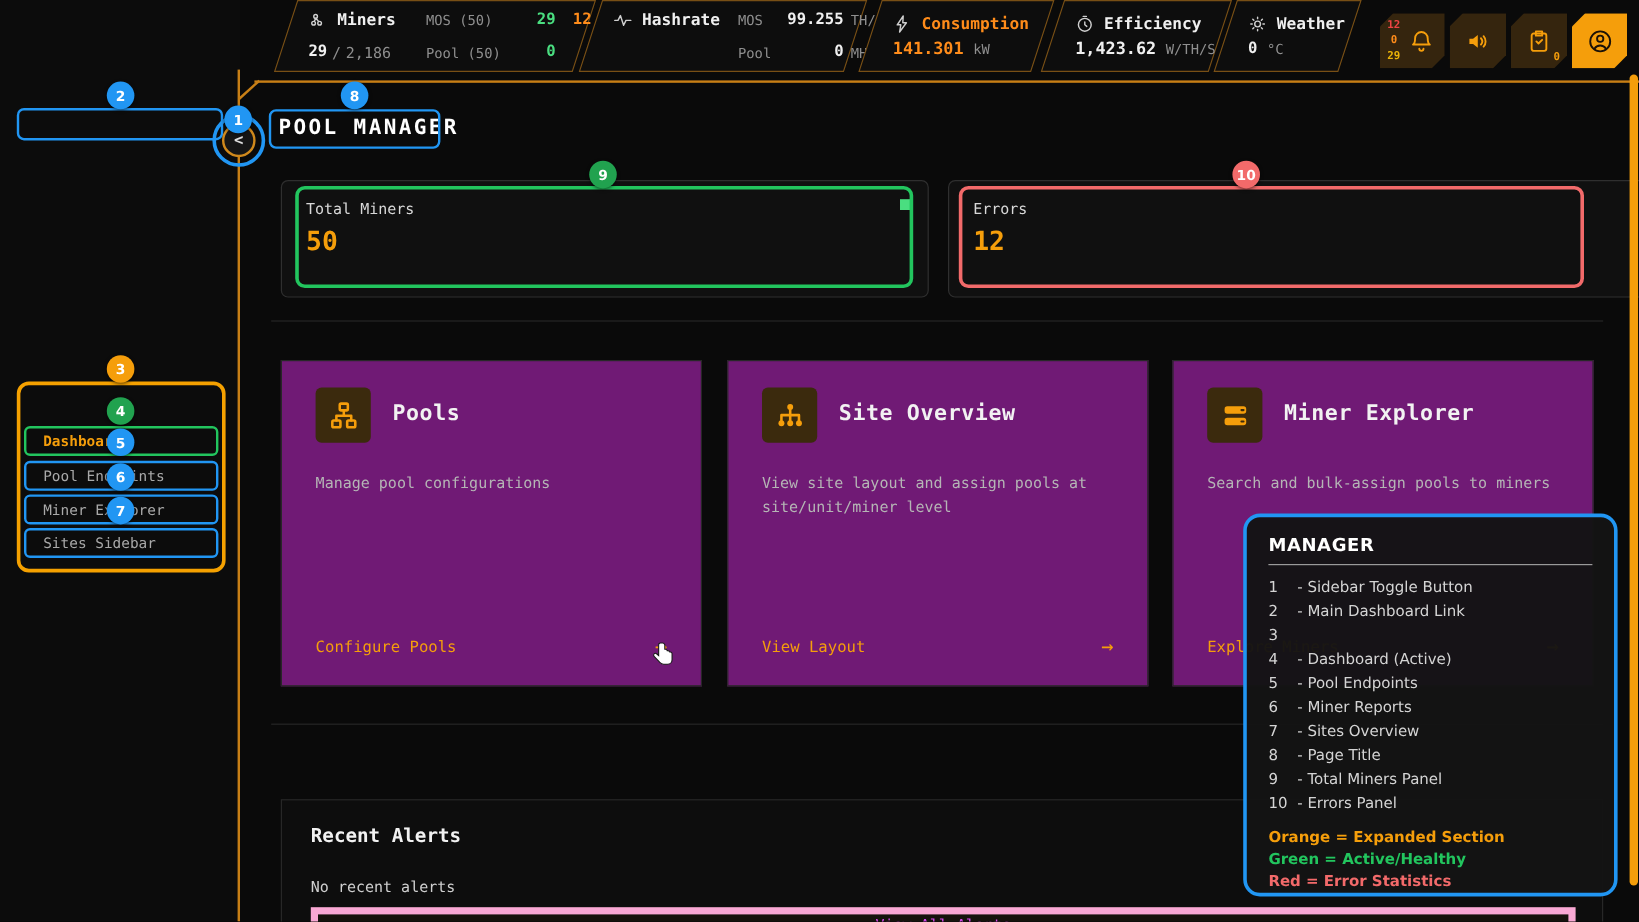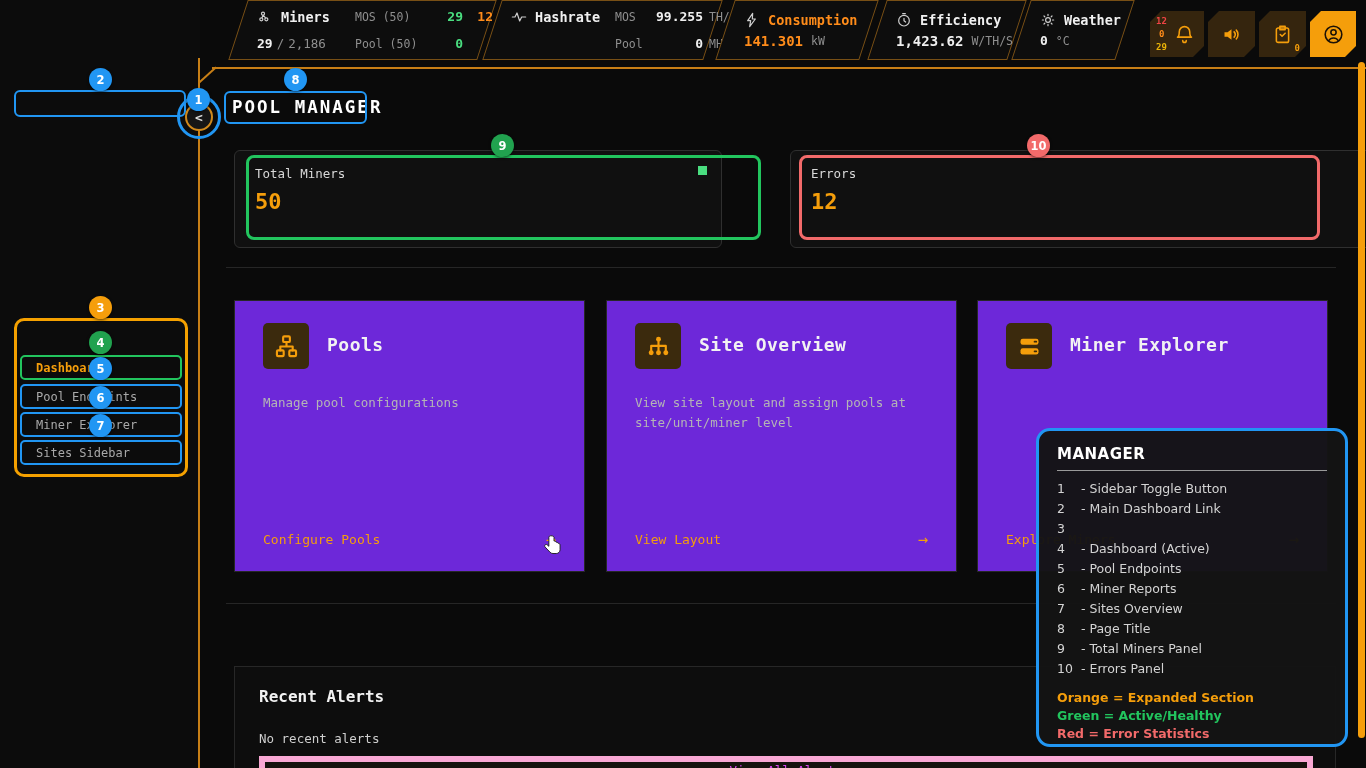--- a/index.html
+++ b/index.html
@@ -65,21 +65,21 @@
   #scrollbar { left:1358px; top:62px; width:7px; height:676px; background:#f59e0b; border-radius:4px; z-index:30; }
 
   
   #page-title { left:232px; top:97px; font-size:17.5px; font-weight:bold; letter-spacing:2px; color:#ffffff; }
   .stat-panel { top:150px; height:98px; background:#101010; border:1px solid #2f2f2f; border-radius:6px; z-index:2; }
   .stat-label { position:absolute; left:20px; top:15px; font-size:12.5px; color:#d8d8d8; }
   .stat-value { position:absolute; left:20px; top:38px; font-size:22px; font-weight:bold; color:#f59e0b; }
   .stat-dot { position:absolute; right:14px; top:15px; width:9px; height:9px; }
   .divider { left:226px; width:1110px; height:1px; background:#262626; }
 
-  .card { top:300px; width:351px; height:272px; background:#6d28d9; border:1px solid #272727; cursor:pointer; z-index:2; }
+  .card { top:300px; width:351px; height:272px; background:#701a75; border:1px solid #272727; cursor:pointer; z-index:2; }
   .card-icon { position:absolute; left:28px; top:22px; width:46px; height:46px; background:#3b2a0d; border-radius:5px;
     display:flex; align-items:center; justify-content:center; }
   .card-icon svg { width:27px; height:27px; stroke:#f59e0b; fill:none; stroke-width:1.9; stroke-linecap:round; stroke-linejoin:round; }
   .card-title { position:absolute; left:92px; top:33px; font-size:18px; font-weight:bold; color:#f2f2f2; letter-spacing:.5px; }
   .card-desc { position:absolute; left:28px; top:92px; width:296px; font-size:12.5px; line-height:20px; color:#b5b5b5; }
   .card-action { position:absolute; left:28px; bottom:24px; font-size:13px; color:#f59e0b; }
   .card-arrow { position:absolute; right:28px; bottom:22px; font-size:17px; color:#f59e0b; }
 
   #alerts-box { left:234px; top:630px; width:1102px; height:171px; background:#0d0d0d; border:1px solid #272727; z-index:2;margin-top:36px; }
   #alerts-title { position:absolute; left:24px; top:20px; font-size:16px; font-weight:bold; color:#f2f2f2; }
@@ -396,21 +396,21 @@
       </svg>
     </span>
 </div>
 
 <div id="main-top-border" class="abs"></div>
 <div id="main-bevel" class="abs"></div>
 <div id="scrollbar" class="abs"></div>
 
 <div id="page-title" class="abs">POOL MANAGER</div>
 
-<div class="abs stat-panel" style="left:234px;width:488px;">
+<div class="abs stat-panel" style="left:234px;width:540px;">
   <div class="stat-label">Total Miners</div>
   <div class="stat-value">50</div>
   <div class="stat-dot" style="background:#4ade80;"></div>
 </div>
 <div class="abs stat-panel" style="left:790px;width:604px;text-align:center;">
   <div class="stat-label">Errors</div>
   <div class="stat-value">12</div>
   <div class="stat-dot" style="background:#ef4444;"></div>
 </div>
 
@@ -449,20 +449,21 @@
 
 <div class="abs card" style="left:977px;">
   <div class="card-icon">
     <svg viewBox="0 0 24 24">
         <rect x="4" y="5" width="16" height="5.5" rx="2" fill="#f59e0b" stroke="none"></rect>
         <rect x="4" y="13.5" width="16" height="5.5" rx="2" fill="#f59e0b" stroke="none"></rect>
         <path d="M16.5 7.75h1.5M16.5 16.25h1.5" stroke="#3b2a0d" stroke-width="1.6"></path>
       </svg>
   </div>
   <div class="card-title">Miner Explorer</div>
+  <div class="card-desc">Search and bulk-assign pools to miners</div>
   <div class="card-action">Explore Miners</div>
   <div class="card-arrow">→</div>
 </div>
 
 <div class="abs divider" style="top:603px;"></div>
 
 <div id="alerts-box" class="abs">
   <div id="alerts-title">Recent Alerts</div>
   <div id="alerts-empty">No recent alerts</div>
   <div id="alerts-btn">View All Alerts</div>

